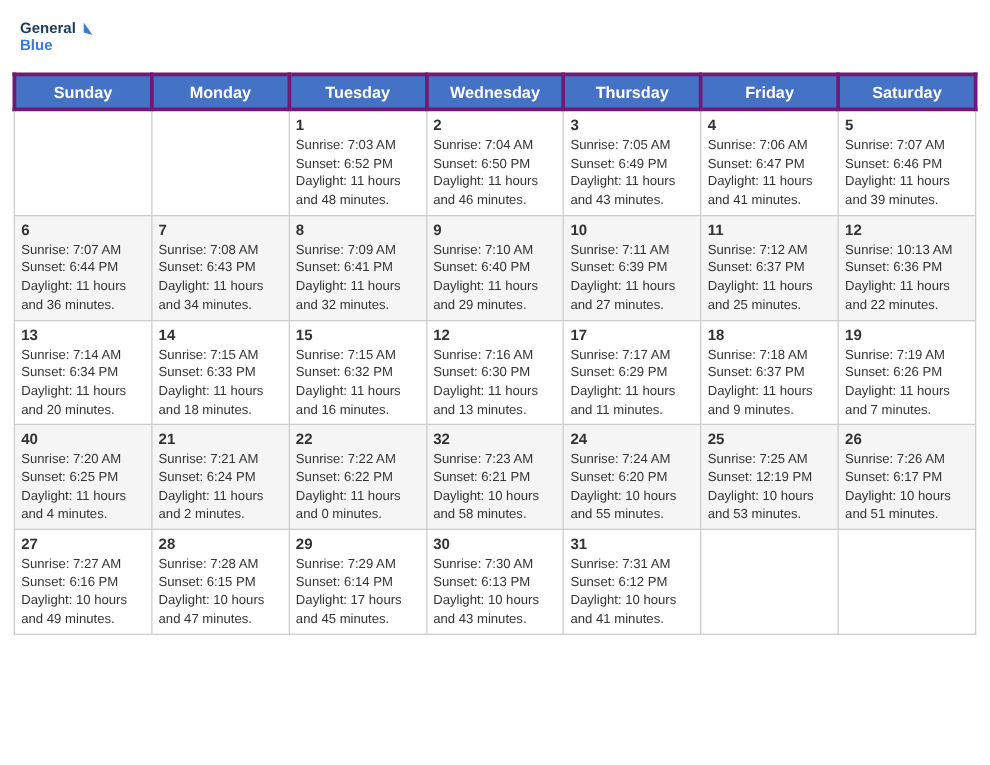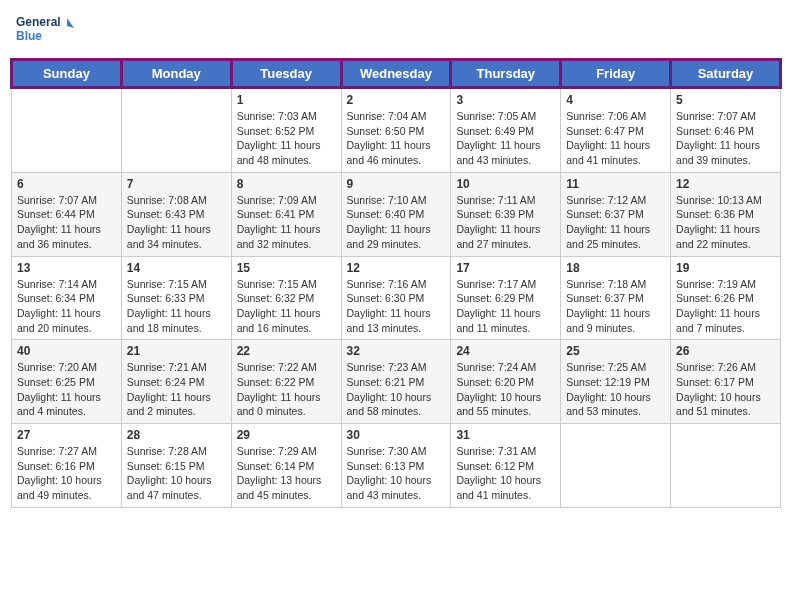--- a/index.html
+++ b/index.html
@@ -338,21 +338,21 @@
   <span>Sunrise: 7:28 AM</span><br>
   <span>Sunset: 6:15 PM</span><br>
   <span>Daylight: 10 hours and 47 minutes.</span>
 </div>
         </td>
         <td>
           <span class="day-number">29</span>
 <div class="day-info">
   <span>Sunrise: 7:29 AM</span><br>
   <span>Sunset: 6:14 PM</span><br>
-  <span>Daylight: 13 hours and 45 minutes.</span>
+  <span>Daylight: 17 hours and 45 minutes.</span>
 </div>
         </td>
         <td>
           <span class="day-number">30</span>
 <div class="day-info">
   <span>Sunrise: 7:30 AM</span><br>
   <span>Sunset: 6:13 PM</span><br>
   <span>Daylight: 10 hours and 43 minutes.</span>
 </div>
         </td>

